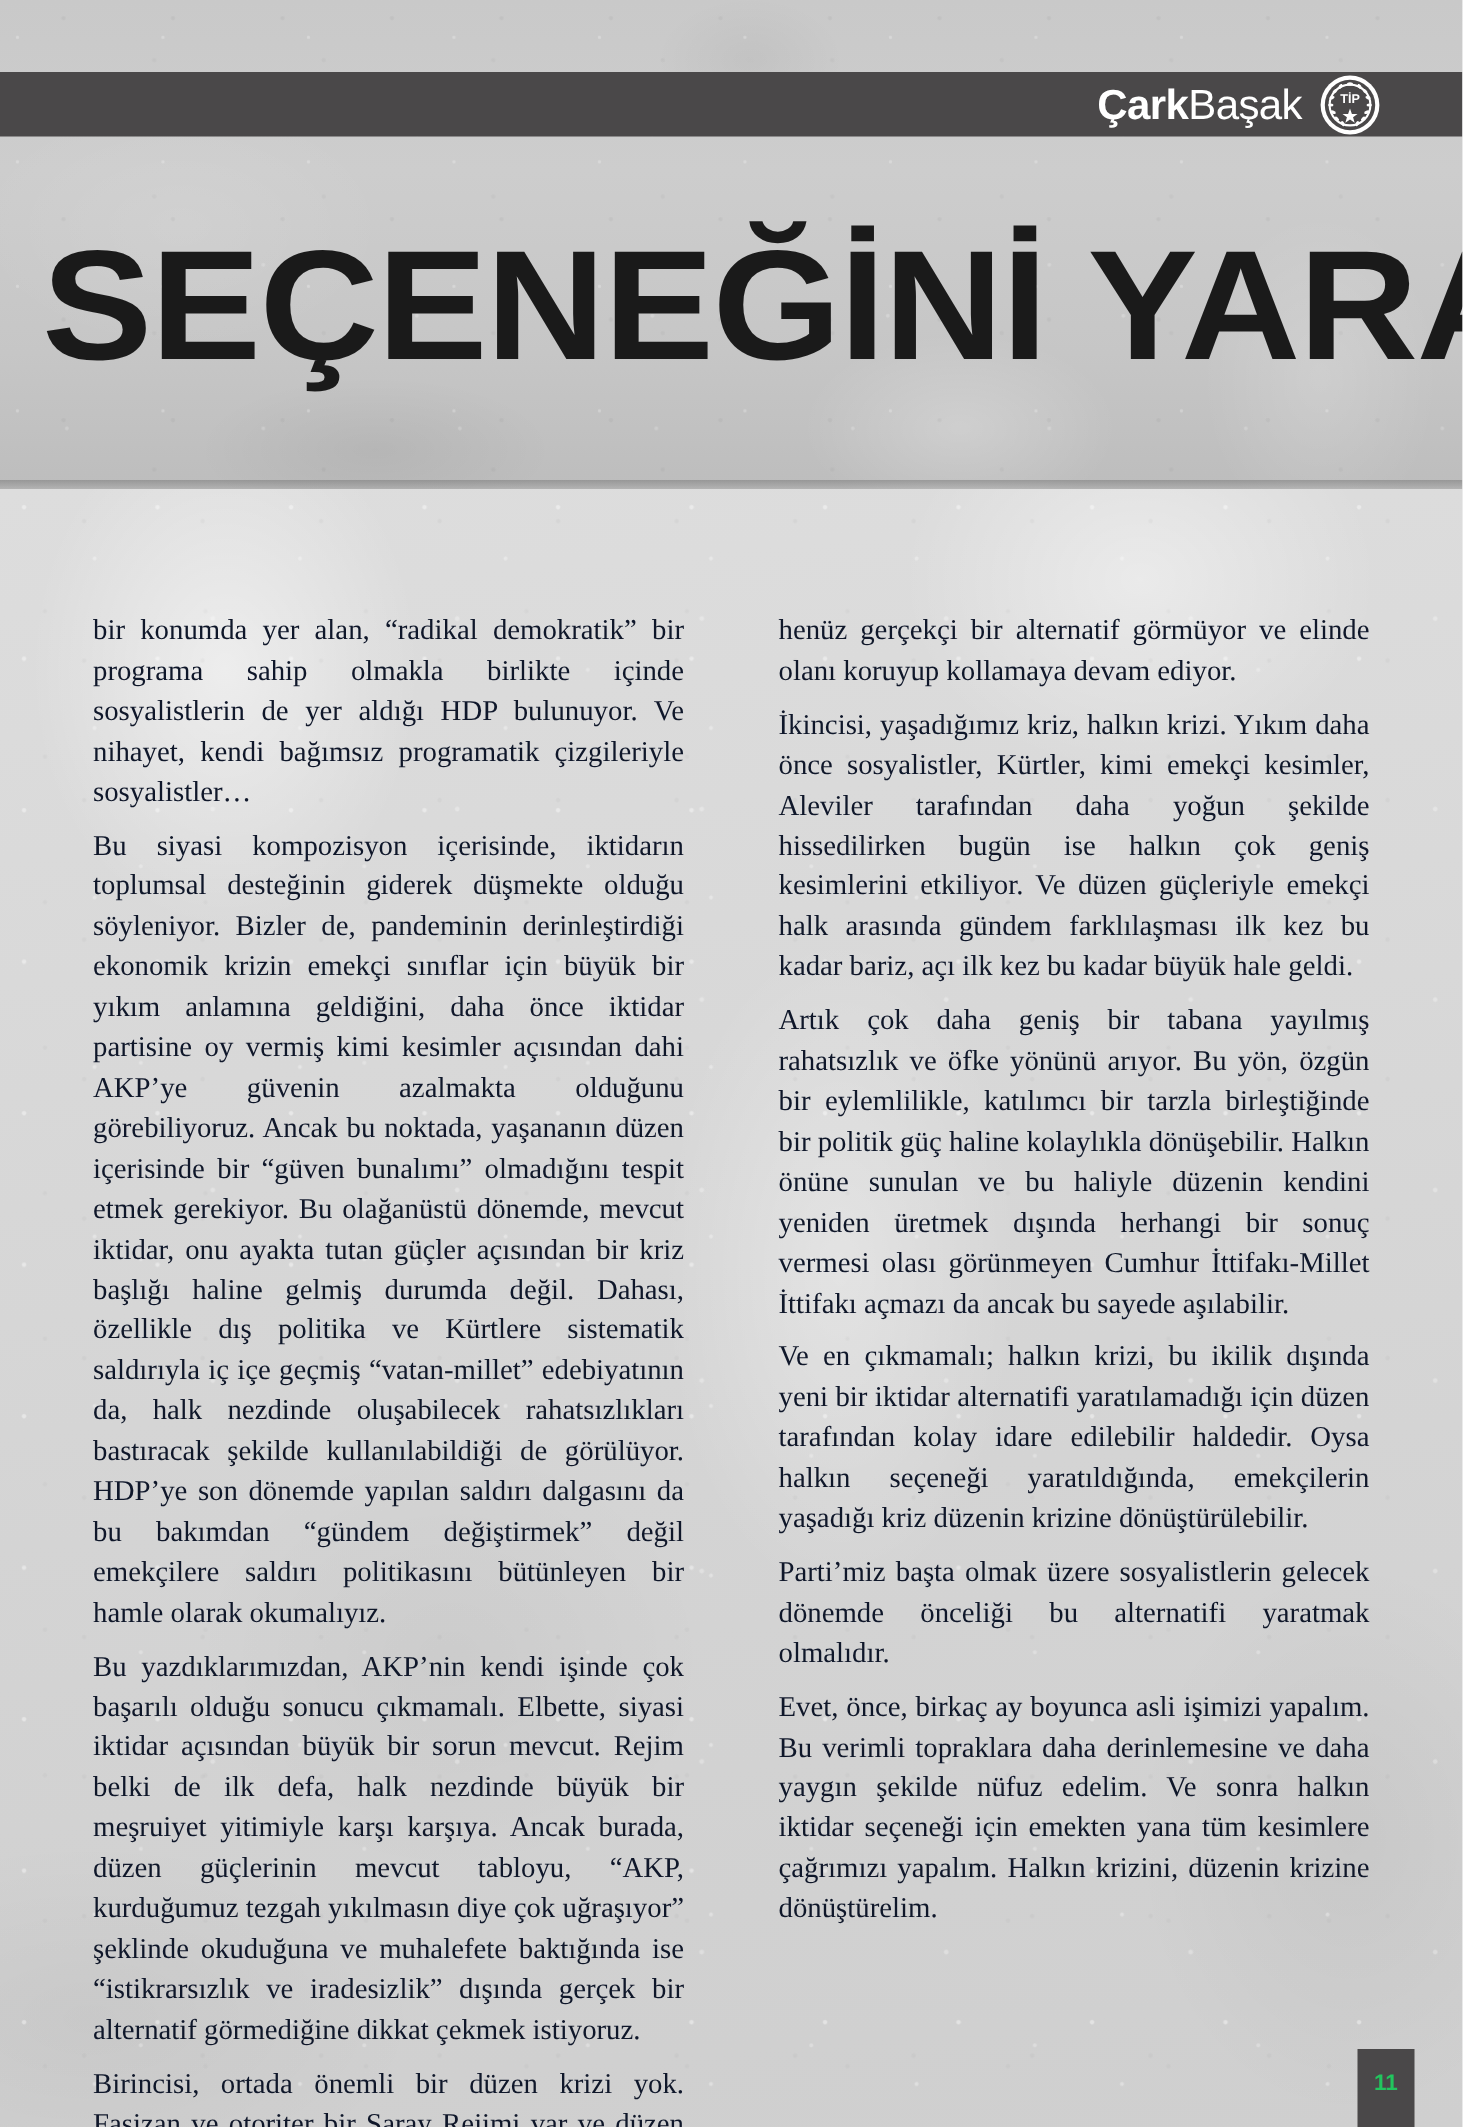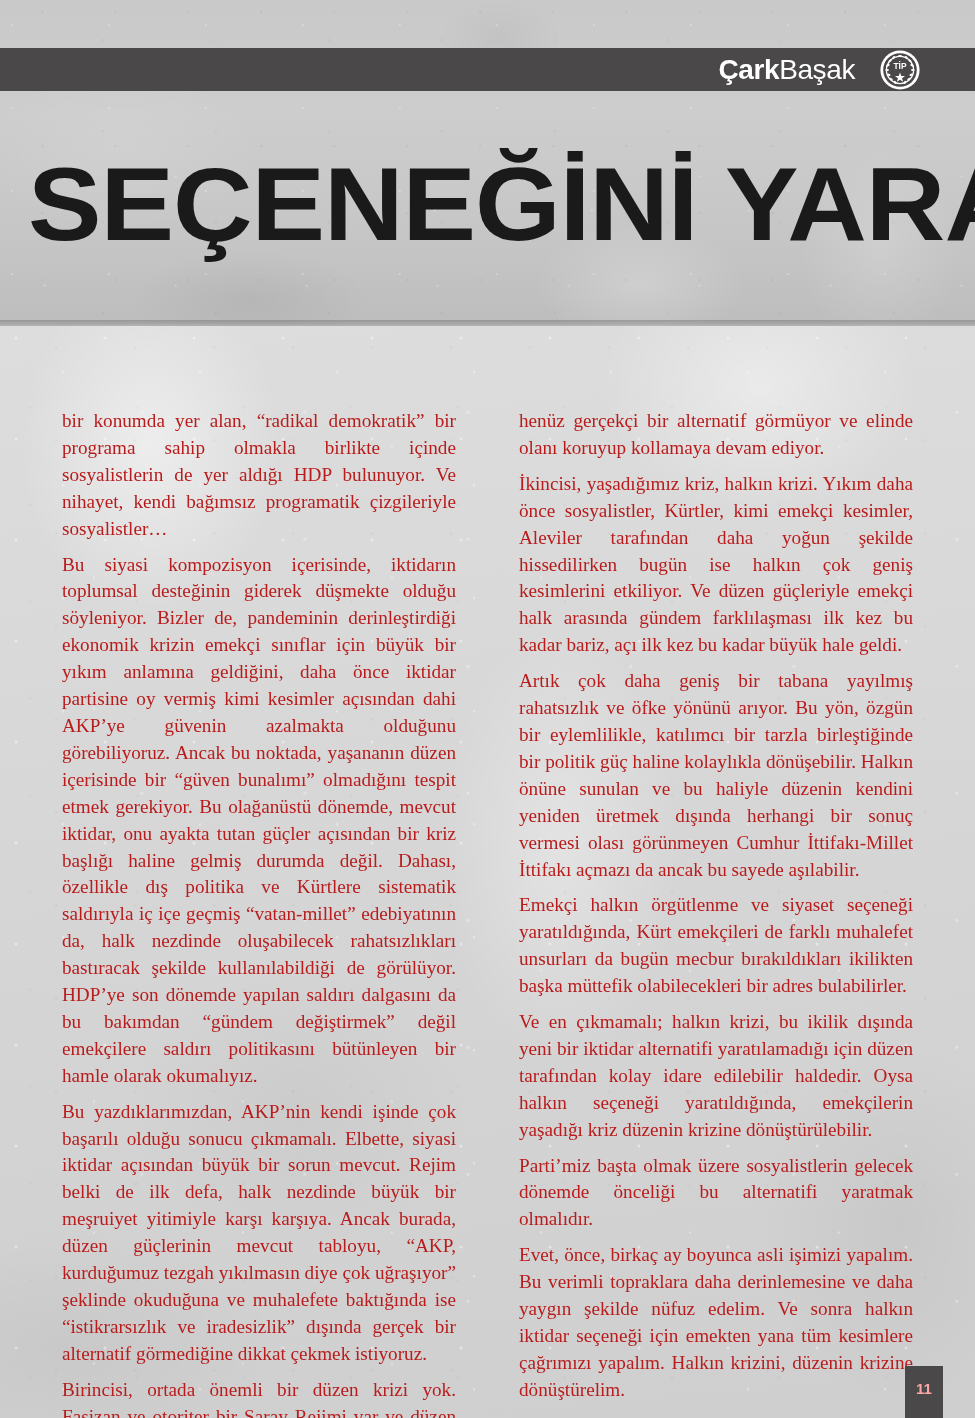--- a/index.html
+++ b/index.html
@@ -63,21 +63,21 @@
     height: 43px;
     background: #4a4849;
   }
   .brand {
     position: absolute;
     right: 55px;
     top: 50px;
     height: 40px;
     display: flex;
     align-items: center;
-    gap: 25px;
+    gap: 12px;
     color: #ffffff;
   }
   .brand-text {
     font-family: "Liberation Sans", "DejaVu Sans", sans-serif;
     font-size: 28px;
     letter-spacing: -0.4px;
     line-height: 1;
     white-space: nowrap;
   }
   .brand-text .b1 { font-weight: 700; }
@@ -148,34 +148,34 @@
   }
   .col {
     width: 394px;
   }
   .col p {
     margin: 0 0 9px 0;
     font-size: 19.2px;
     line-height: 26.9px;
     text-align: justify;
     text-justify: inter-word;
-    color: #b91c1c;
+    color: #0f172a;
     hyphens: manual;
   }
   .col p:last-child { margin-bottom: 0; }
 
   
   .page-number {
     position: absolute;
     right: 32px;
     bottom: 0;
     width: 38px;
     height: 52px;
     background: #4a4849;
-    color: #fca5a5;
+    color: #22c55e;
     font-family: "Liberation Sans", "DejaVu Sans", sans-serif;
     font-size: 15px;
     font-weight: 700;
     display: flex;
     align-items: flex-start;
     justify-content: center;
     padding-top: 14px;
     box-sizing: border-box;
   }
 </style>
@@ -232,21 +232,20 @@
     <div class="col">
       <p>bir konumda yer alan, “radikal demokratik” bir programa sahip olmakla birlikte içinde sosyalistlerin de yer aldığı HDP bulunuyor. Ve nihayet, kendi bağımsız programatik çizgileriyle sosyalistler…</p>
       <p>Bu siyasi kompozisyon içerisinde, iktidarın toplumsal desteğinin giderek düşmekte olduğu söyleniyor. Bizler de, pandeminin derinleştirdiği ekonomik krizin emekçi sınıflar için büyük bir yıkım anlamına geldiğini, daha önce iktidar partisine oy vermiş kimi kesimler açısından dahi AKP’ye güvenin azalmakta olduğunu görebiliyoruz. Ancak bu noktada, yaşananın düzen içerisinde bir “güven bunalımı” olmadığını tespit etmek gerekiyor. Bu olağanüstü dönemde, mevcut iktidar, onu ayakta tutan güçler açısından bir kriz başlığı haline gelmiş durumda değil. Dahası, özellikle dış politika ve Kürtlere sistematik saldırıyla iç içe geçmiş “vatan-millet” edebiyatının da, halk nezdinde oluşabilecek rahatsızlıkları bastıracak şekilde kullanılabildiği de görülüyor. HDP’ye son dönemde yapılan saldırı dalgasını da bu bakımdan “gündem değiştirmek” değil emekçilere saldırı politikasını bütünleyen bir hamle olarak okumalıyız.</p>
       <p>Bu yazdıklarımızdan, AKP’nin kendi işinde çok başarılı olduğu sonucu çıkmamalı. Elbette, siyasi iktidar açısından büyük bir sorun mevcut. Rejim belki de ilk defa, halk nezdinde büyük bir meşruiyet yitimiyle karşı karşıya. Ancak burada, düzen güçlerinin mevcut tabloyu, “AKP, kurduğumuz tezgah yıkılmasın diye çok uğraşıyor” şeklinde okuduğuna ve muhalefete baktığında ise “istikrarsızlık ve iradesizlik” dışında gerçek bir alternatif görmediğine dikkat çekmek istiyoruz.</p>
       <p>Birincisi, ortada önemli bir düzen krizi yok. Faşizan ve otoriter bir Saray Rejimi var ve düzen güçlerinin desteğini almaya devam ediyor. Düzen, siyasi olarak</p>
     </div>
     <div class="col">
       <p>henüz gerçekçi bir alternatif görmüyor ve elinde olanı koruyup kollamaya devam ediyor.</p>
       <p>İkincisi, yaşadığımız kriz, halkın krizi. Yıkım daha önce sosyalistler, Kürtler, kimi emekçi kesimler, Aleviler tarafından daha yoğun şekilde hissedilirken bugün ise halkın çok geniş kesimlerini etkiliyor. Ve düzen güçleriyle emekçi halk arasında gündem farklılaşması ilk kez bu kadar bariz, açı ilk kez bu kadar büyük hale geldi.</p>
       <p>Artık çok daha geniş bir tabana yayılmış rahatsızlık ve öfke yönünü arıyor. Bu yön, özgün bir eylemlilikle, katılımcı bir tarzla birleştiğinde bir politik güç haline kolaylıkla dönüşebilir. Halkın önüne sunulan ve bu haliyle düzenin kendini yeniden üretmek dışında herhangi bir sonuç vermesi olası görünmeyen Cumhur İttifakı-Millet İttifakı açmazı da ancak bu sayede aşılabilir.</p>
-      <p>Emekçi halkın örgütlenme ve siyaset seçeneği yaratıldığında, Kürt emekçileri de farklı muhalefet unsurları da bugün mecbur bırakıldıkları ikilikten başka müttefik olabilecekleri bir adres bulabilirler.</p>
       <p>Ve en çıkmamalı; halkın krizi, bu ikilik dışında yeni bir iktidar alternatifi yaratılamadığı için düzen tarafından kolay idare edilebilir haldedir. Oysa halkın seçeneği yaratıldığında, emekçilerin yaşadığı kriz düzenin krizine dönüştürülebilir.</p>
       <p>Parti’miz başta olmak üzere sosyalistlerin gelecek dönemde önceliği bu alternatifi yaratmak olmalıdır.</p>
       <p>Evet, önce, birkaç ay boyunca asli işimizi yapalım. Bu verimli topraklara daha derinlemesine ve daha yaygın şekilde nüfuz edelim. Ve sonra halkın iktidar seçeneği için emekten yana tüm kesimlere çağrımızı yapalım. Halkın krizini, düzenin krizine dönüştürelim.</p>
     </div>
   </div>
 
   <div class="page-number">11</div>
 
 </div>
 

